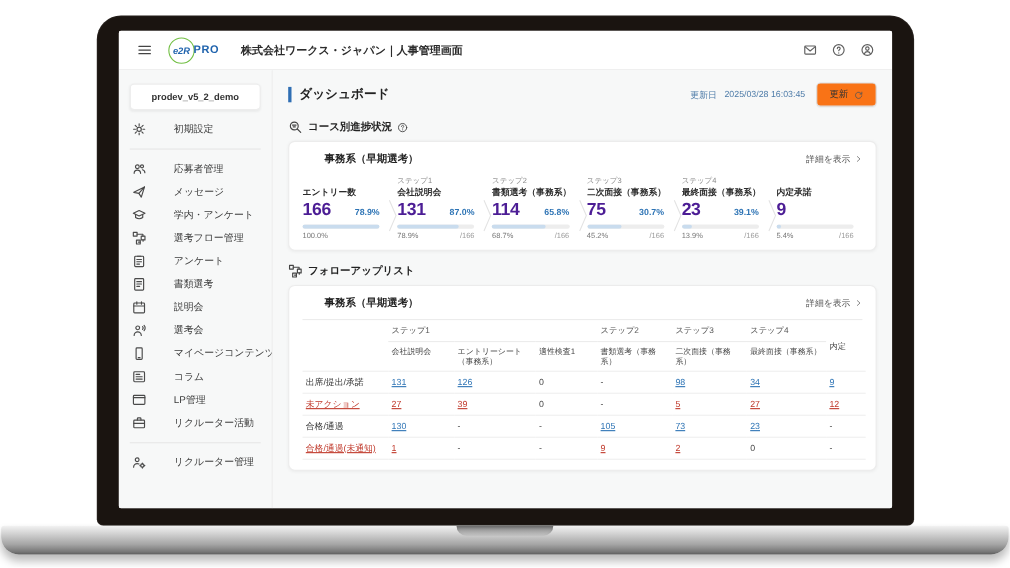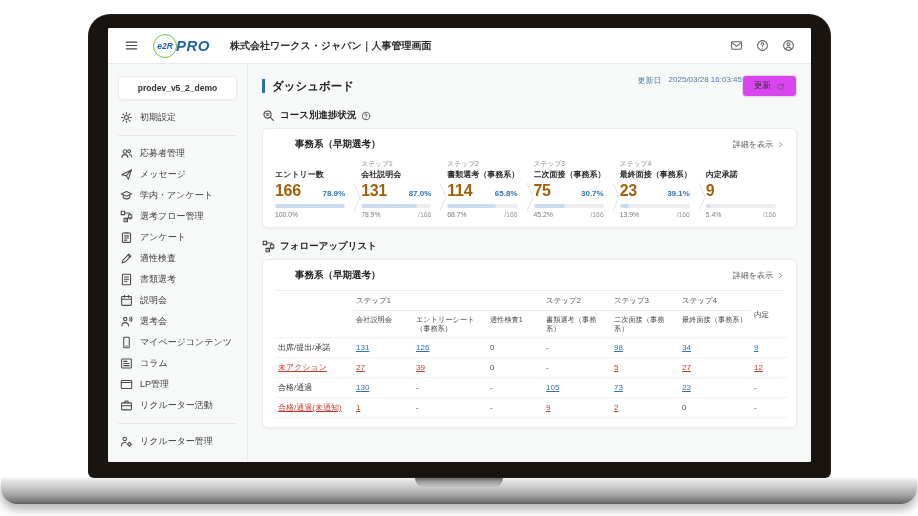--- a/index.html
+++ b/index.html
@@ -29,48 +29,48 @@
 
   
   .topbar { height:36px; flex:none; background:#fff; border-bottom:1px solid #e8e8e8;
             display:flex; align-items:center; padding:0 16px; gap:14px; }
   .hamburger { background:none; border:none; color:#444; cursor:pointer; display:flex; }
   .hamburger .ic { width:15px; height:15px; }
   .logo { display:flex; align-items:center; gap:1px; }
   .logo-circle { width:24px; height:24px; border:1.6px solid #72bf44; border-radius:50%;
                  display:flex; align-items:center; justify-content:center;
                  font-style:italic; font-weight:bold; font-size:8.5px; color:#1f63ad; }
-  .logo-pro { font-style:italic; font-weight:bold; font-size:15px; color:#1f63ad;
+  .logo-pro { font-weight:bold; font-size:10px; color:#1f63ad;
               letter-spacing:.5px; margin-left:-2px; }
   .app-title { font-size:10px; font-weight:bold; color:#2b2b2b; margin-left:6px; }
   .topbar-right { margin-left:auto; display:flex; align-items:center; gap:13px; }
   .topbar-right button { background:none; border:none; color:#5f5f5f; cursor:pointer; display:flex; }
 
   
   .appbody { flex:1; display:flex; min-height:0; }
   .sidebar { width:140px; flex:none; background:#f7f8f8; border-right:1px solid #ebebeb;
              padding:12px 10px; overflow:hidden; }
   .env { background:#fff; border:1px solid #ededed; border-radius:4px;
          box-shadow:0 1px 2px rgba(0,0,0,.05); text-align:center;
          font-size:8.5px; font-weight:bold; color:#333; padding:6px 2px; cursor:pointer; }
   .nav-group { padding:7px 0; }
   .nav-group + .nav-group { border-top:1px solid #e6e6e6; }
-  .nav-item { display:flex; align-items:center; gap:7px; padding:4px 2px;
+  .nav-item { display:flex; align-items:center; gap:25px; padding:4px 2px;
               font-size:9px; color:#3c3c3c; cursor:pointer; white-space:nowrap; }
   .nav-item .ic { color:#4a4a4a; }
 
   .main { flex:1; background:#f7f8f8; padding:11px 14px; overflow:hidden; }
 
   
   .page-head { display:flex; align-items:center; }
   .page-title { font-size:11.5px; font-weight:bold; color:#222;
                 border-left:3px solid #2f6eb3; padding-left:7px; line-height:1.25; }
-  .page-head-right { margin-left:auto; display:flex; gap:0; }
+  .page-head-right { margin-left:auto; display:flex; align-items:center; gap:10px; }
   .updated { font-size:8px; color:#4d7ba8; display:flex; gap:7px; }
-  .refresh-btn { background:#d946ef; border:1px solid #ddd; border-radius:4px;
+  .refresh-btn { background:#f97316; border:1px solid #ddd; border-radius:4px;
                  font-size:8.5px; color:#333; padding:4px 11px; cursor:pointer;
                  display:flex; align-items:center; gap:5px;
                  font-family:inherit; box-shadow:0 1px 1px rgba(0,0,0,.04); }
   .refresh-btn .ic { width:9px; height:9px; color:#555; }
 
   
   .section-head { display:flex; align-items:center; gap:5px; margin:12px 0 6px;
                   font-size:9.5px; font-weight:bold; color:#222; }
   .section-head .ic { color:#444; }
   .info-ic { color:#8e8e8e; display:flex; }
@@ -86,21 +86,21 @@
 
   
   .funnel { display:flex; align-items:stretch; margin-top:8px; }
   .fcol { flex:1; min-width:0; }
   .fsep { width:8px; flex:none; align-self:flex-end; color:#e3e3e3; padding-bottom:2px; }
   .fsep svg { width:8px; height:30px; fill:none; stroke:currentColor; stroke-width:1; }
   .fstep { font-size:6.8px; color:#8a8a8a; height:9px; }
   .fname { font-size:8px; font-weight:bold; color:#2b2b2b; white-space:nowrap;
            overflow:hidden; margin-top:1px; }
   .fvalrow { display:flex; align-items:baseline; margin-top:2px; padding-right:8px; }
-  .fval { font-size:16px; font-weight:bold; color:#a16207; letter-spacing:-.3px;text-align:right; }
+  .fval { font-size:16px; font-weight:bold; color:#4c1d95; letter-spacing:-.3px;text-align:right; }
   .fconv { margin-left:auto; font-size:8px; font-weight:bold; color:#2e74b5; }
   .fbar { height:4px; background:#ededed; border-radius:2px; margin:4px 8px 3px 0; overflow:hidden; }
   .fbar > div { height:100%; background:#c9dcee; border-radius:2px; }
   .fsub { display:flex; font-size:6.8px; color:#777; padding-right:8px; }
   .fsub .r { margin-left:auto; color:#999; }
 
   
   .fu-divider { border:none; border-top:1px solid #ececec; margin:8px 0 0; }
   table.fu { width:100%; border-collapse:collapse; table-layout:fixed; margin-top:1px; }
   table.fu th, table.fu td { text-align:left; font-weight:normal; padding:4px 3px; }
@@ -206,27 +206,20 @@
                     <path d="M5.7 3.6h6.5v2.2M12.4 10v1.5M9.2 12.4H7.1"></path>
                   </svg>
                   <span>選考フロー管理</span>
                 </div>
                 <div class="nav-item">
                   <svg viewBox="0 0 16 16" class="ic">
                     <rect x="3" y="2.4" width="10" height="11.6" rx="1"></rect>
                     <path d="M6 2.4h4M5.4 6h5.2M5.4 8.6h5.2M5.4 11.2h3"></path>
                   </svg>
                   <span>アンケート</span>
-                </div>
-                <div class="nav-item">
-                  <svg viewBox="0 0 16 16" class="ic">
-                    <path d="M2.6 13.4l1-3.4L11 2.6l2.4 2.4-7.4 7.4-3.4 1z"></path>
-                    <path d="M9.8 3.8l2.4 2.4"></path>
-                  </svg>
-                  <span>適性検査</span>
                 </div>
                 <div class="nav-item">
                   <svg viewBox="0 0 16 16" class="ic">
                     <rect x="3" y="1.6" width="10" height="12.8" rx="1"></rect>
                     <path d="M5.4 5h5.2M5.4 7.6h5.2M5.4 10.2h3.2"></path>
                   </svg>
                   <span>書類選考</span>
                 </div>
                 <div class="nav-item">
                   <svg viewBox="0 0 16 16" class="ic">

